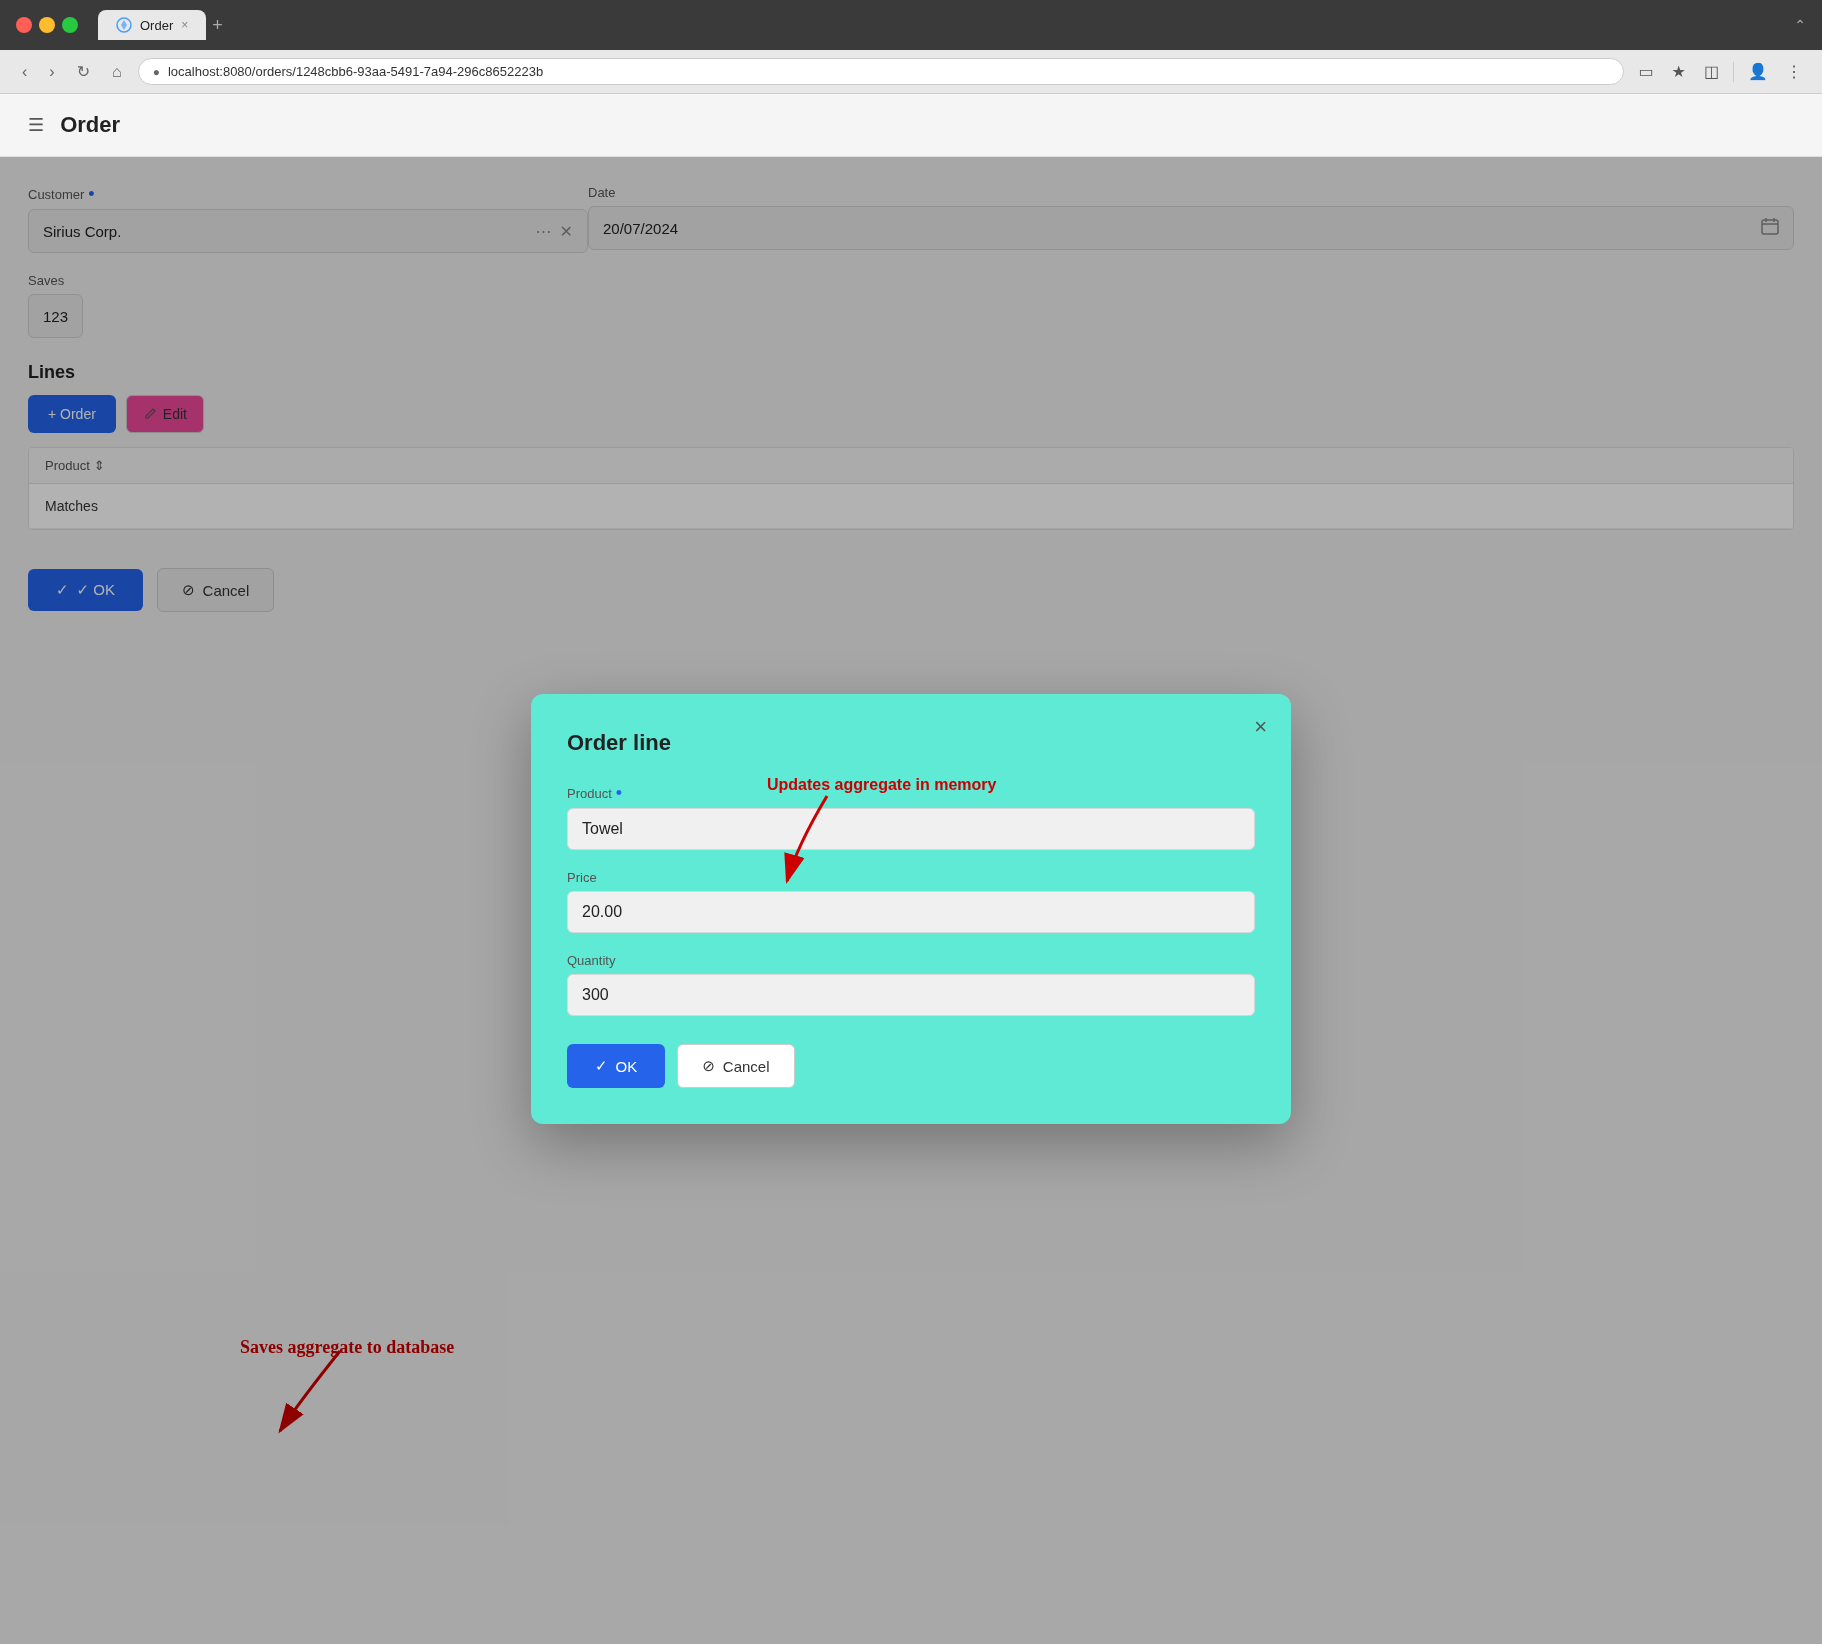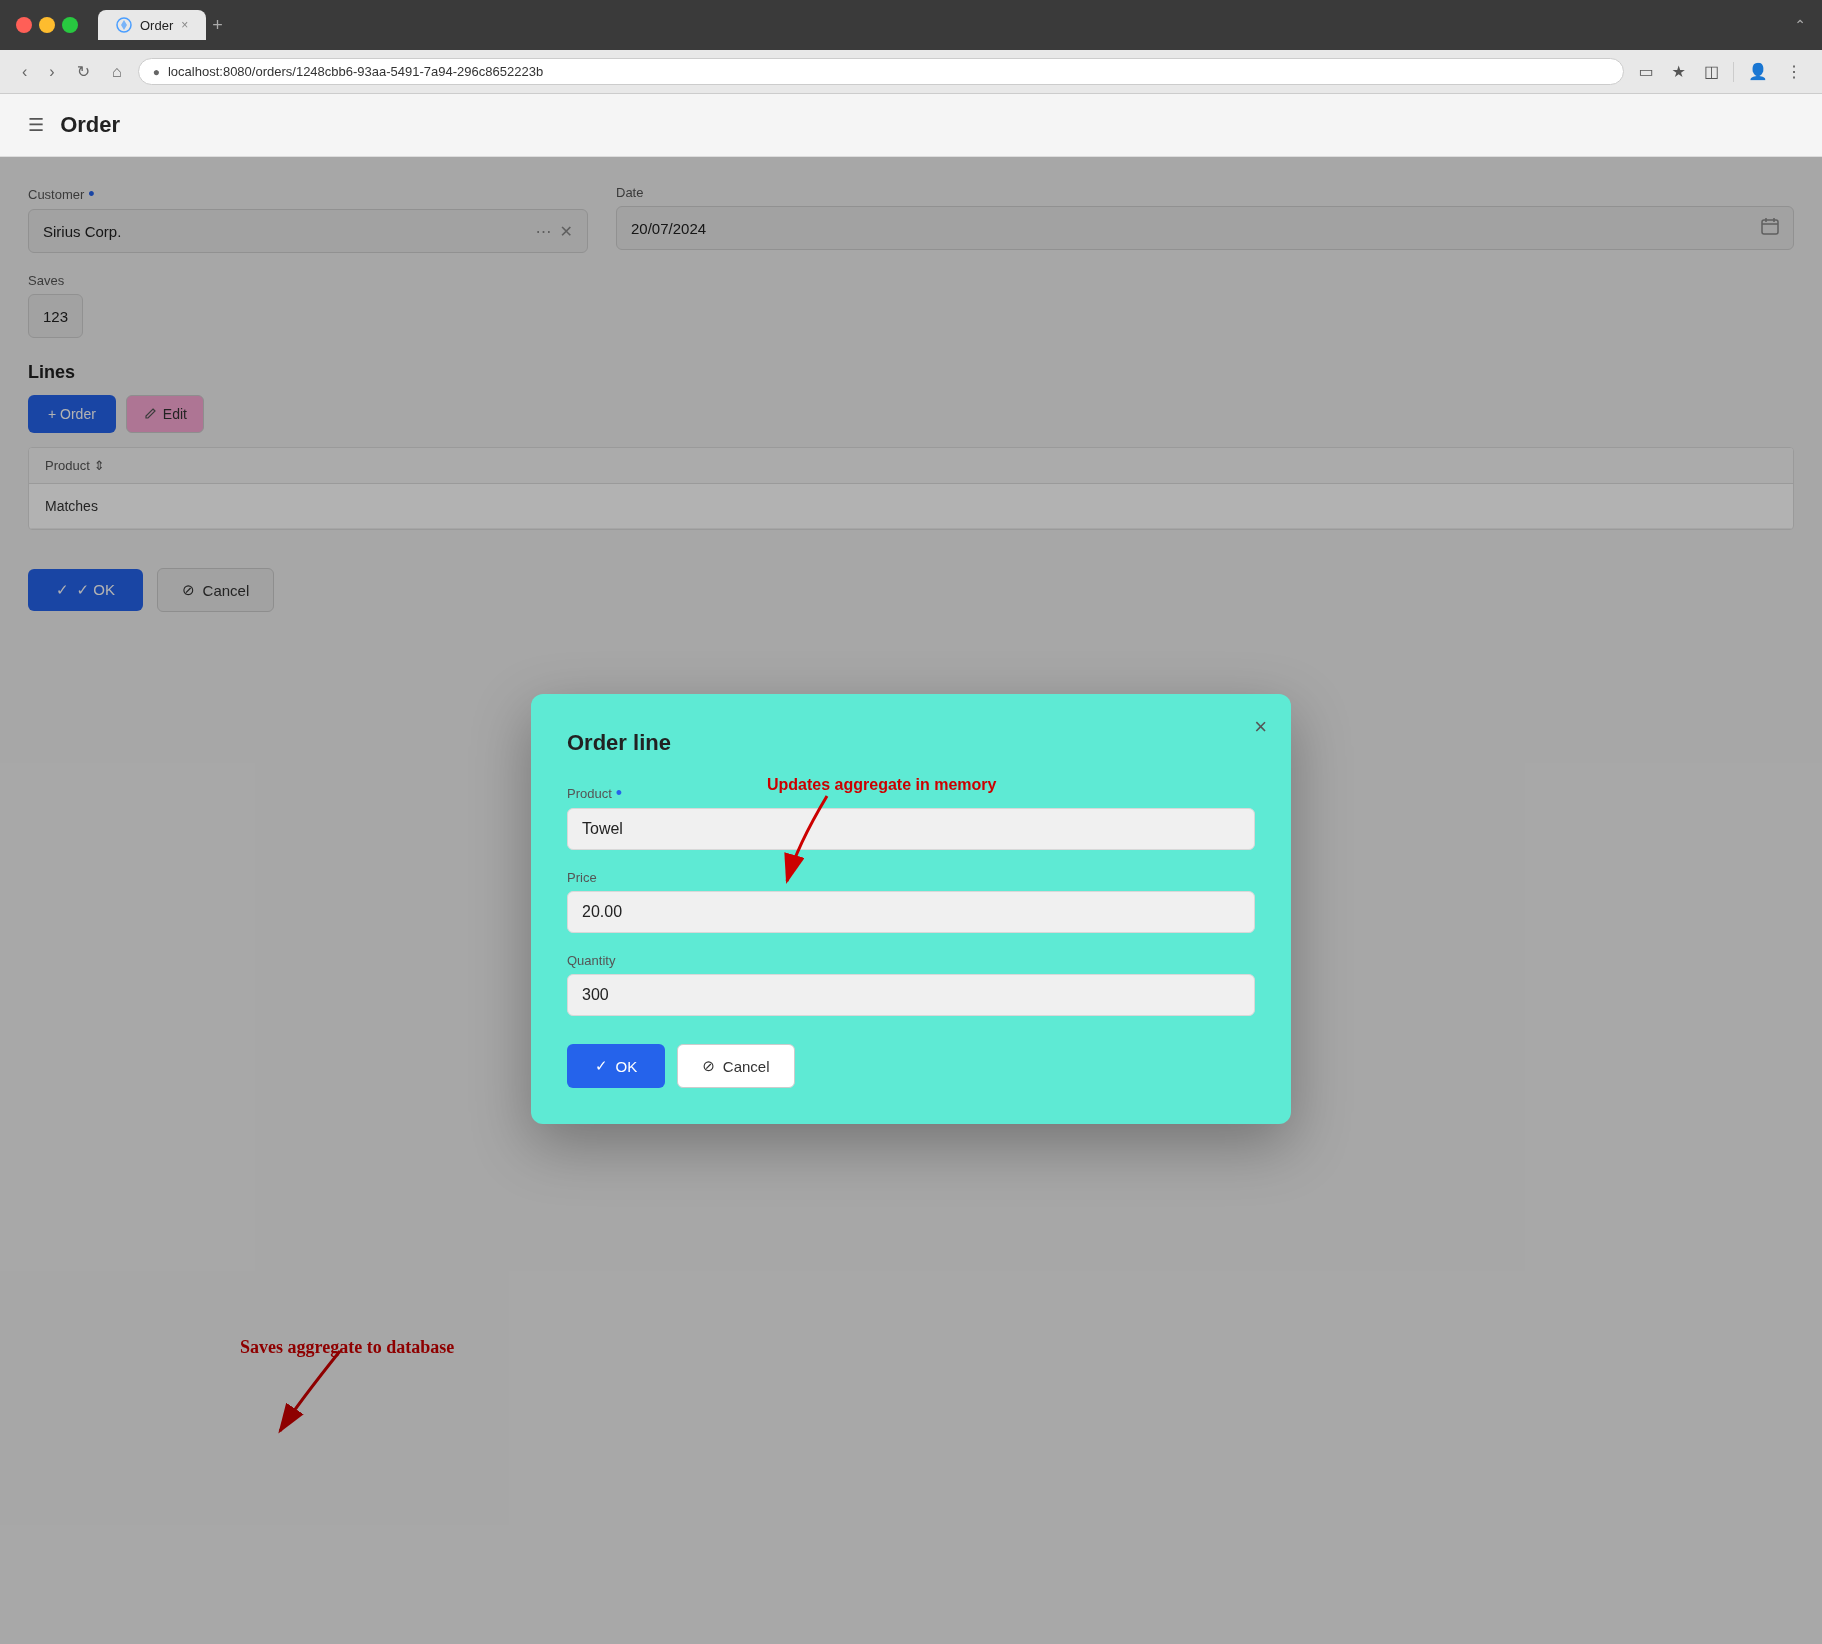--- a/index.html
+++ b/index.html
@@ -28,39 +28,39 @@
     .address-text { font-size: 13px; color: #333; flex: 1; }
     .nav-action-btn { background: none; border: none; color: #555; font-size: 16px; cursor: pointer; padding: 4px; }
 
     
     .app-header { background: #f5f5f5; padding: 18px 28px; display: flex; align-items: center; gap: 16px; border-bottom: 1px solid #ddd; }
     .hamburger { color: #555; font-size: 18px; cursor: pointer; }
     .app-title { font-size: 22px; font-weight: 600; color: #222; }
 
     .app-body { background: #f0f0f0; padding: 28px; min-height: calc(1644px - 140px); position: relative; }
 
-    .form-row { display: flex; gap: 28px; margin-bottom: 20px; }
+    .form-row { display: flex; margin-bottom: 20px; }
     .form-group { display: flex; flex-direction: column; gap: 6px; }
     .form-group.customer { flex: 1; max-width: 560px; }
     .form-group.date { flex: 1; }
     .form-group.number { max-width: 220px; }
 
     .field-label { font-size: 13px; color: #555; display: flex; align-items: center; gap: 4px; }
     .required-dot { color: #2563eb; font-size: 18px; line-height: 1; }
 
     .field-input { background: #e8e8e8; border: 1px solid #d0d0d0; border-radius: 6px; padding: 10px 14px; font-size: 15px; color: #222; display: flex; align-items: center; justify-content: space-between; min-height: 44px; }
     .field-input-actions { display: flex; gap: 8px; color: #888; }
     .field-action-btn { background: none; border: none; cursor: pointer; color: #888; font-size: 16px; }
 
     .lines-section { margin-top: 24px; }
     .lines-title { font-size: 18px; font-weight: 600; color: #222; margin-bottom: 12px; }
 
     .lines-toolbar { display: flex; gap: 10px; margin-bottom: 14px; }
     .btn-create { background: #2563eb; color: white; border: none; border-radius: 6px; padding: 10px 20px; font-size: 14px; font-weight: 500; cursor: pointer; display: flex; align-items: center; gap: 6px; }
-    .btn-edit { background: #f9a8d4; color: #333; border: 1px solid #ccc; border-radius: 6px; padding: 10px 16px; font-size: 14px; cursor: pointer; display: flex; align-items: center; gap: 6px; }
+    .btn-edit { background: #ec4899; color: #333; border: 1px solid #ccc; border-radius: 6px; padding: 10px 16px; font-size: 14px; cursor: pointer; display: flex; align-items: center; gap: 6px; }
 
     .lines-table { background: white; border: 1px solid #ddd; border-radius: 4px; overflow: hidden; margin-bottom: 20px; }
     .table-header { display: flex; background: #f5f5f5; border-bottom: 1px solid #ddd; padding: 10px 16px; }
     .col-header { font-size: 13px; color: #555; font-weight: 500; display: flex; align-items: center; gap: 4px; flex: 1; }
     .table-row { display: flex; padding: 14px 16px; border-bottom: 1px solid #eee; }
     .col-cell { flex: 1; font-size: 14px; color: #333; }
 
     .page-footer { display: flex; align-items: center; gap: 14px; padding: 18px 0; }
     .btn-ok-main { background: #2563eb; color: white; border: none; border-radius: 6px; padding: 12px 28px; font-size: 15px; font-weight: 500; cursor: pointer; display: flex; align-items: center; gap: 8px; }
     .btn-cancel-main { background: #e8e8e8; color: #333; border: 1px solid #ccc; border-radius: 6px; padding: 12px 24px; font-size: 15px; cursor: pointer; display: flex; align-items: center; gap: 8px; }

